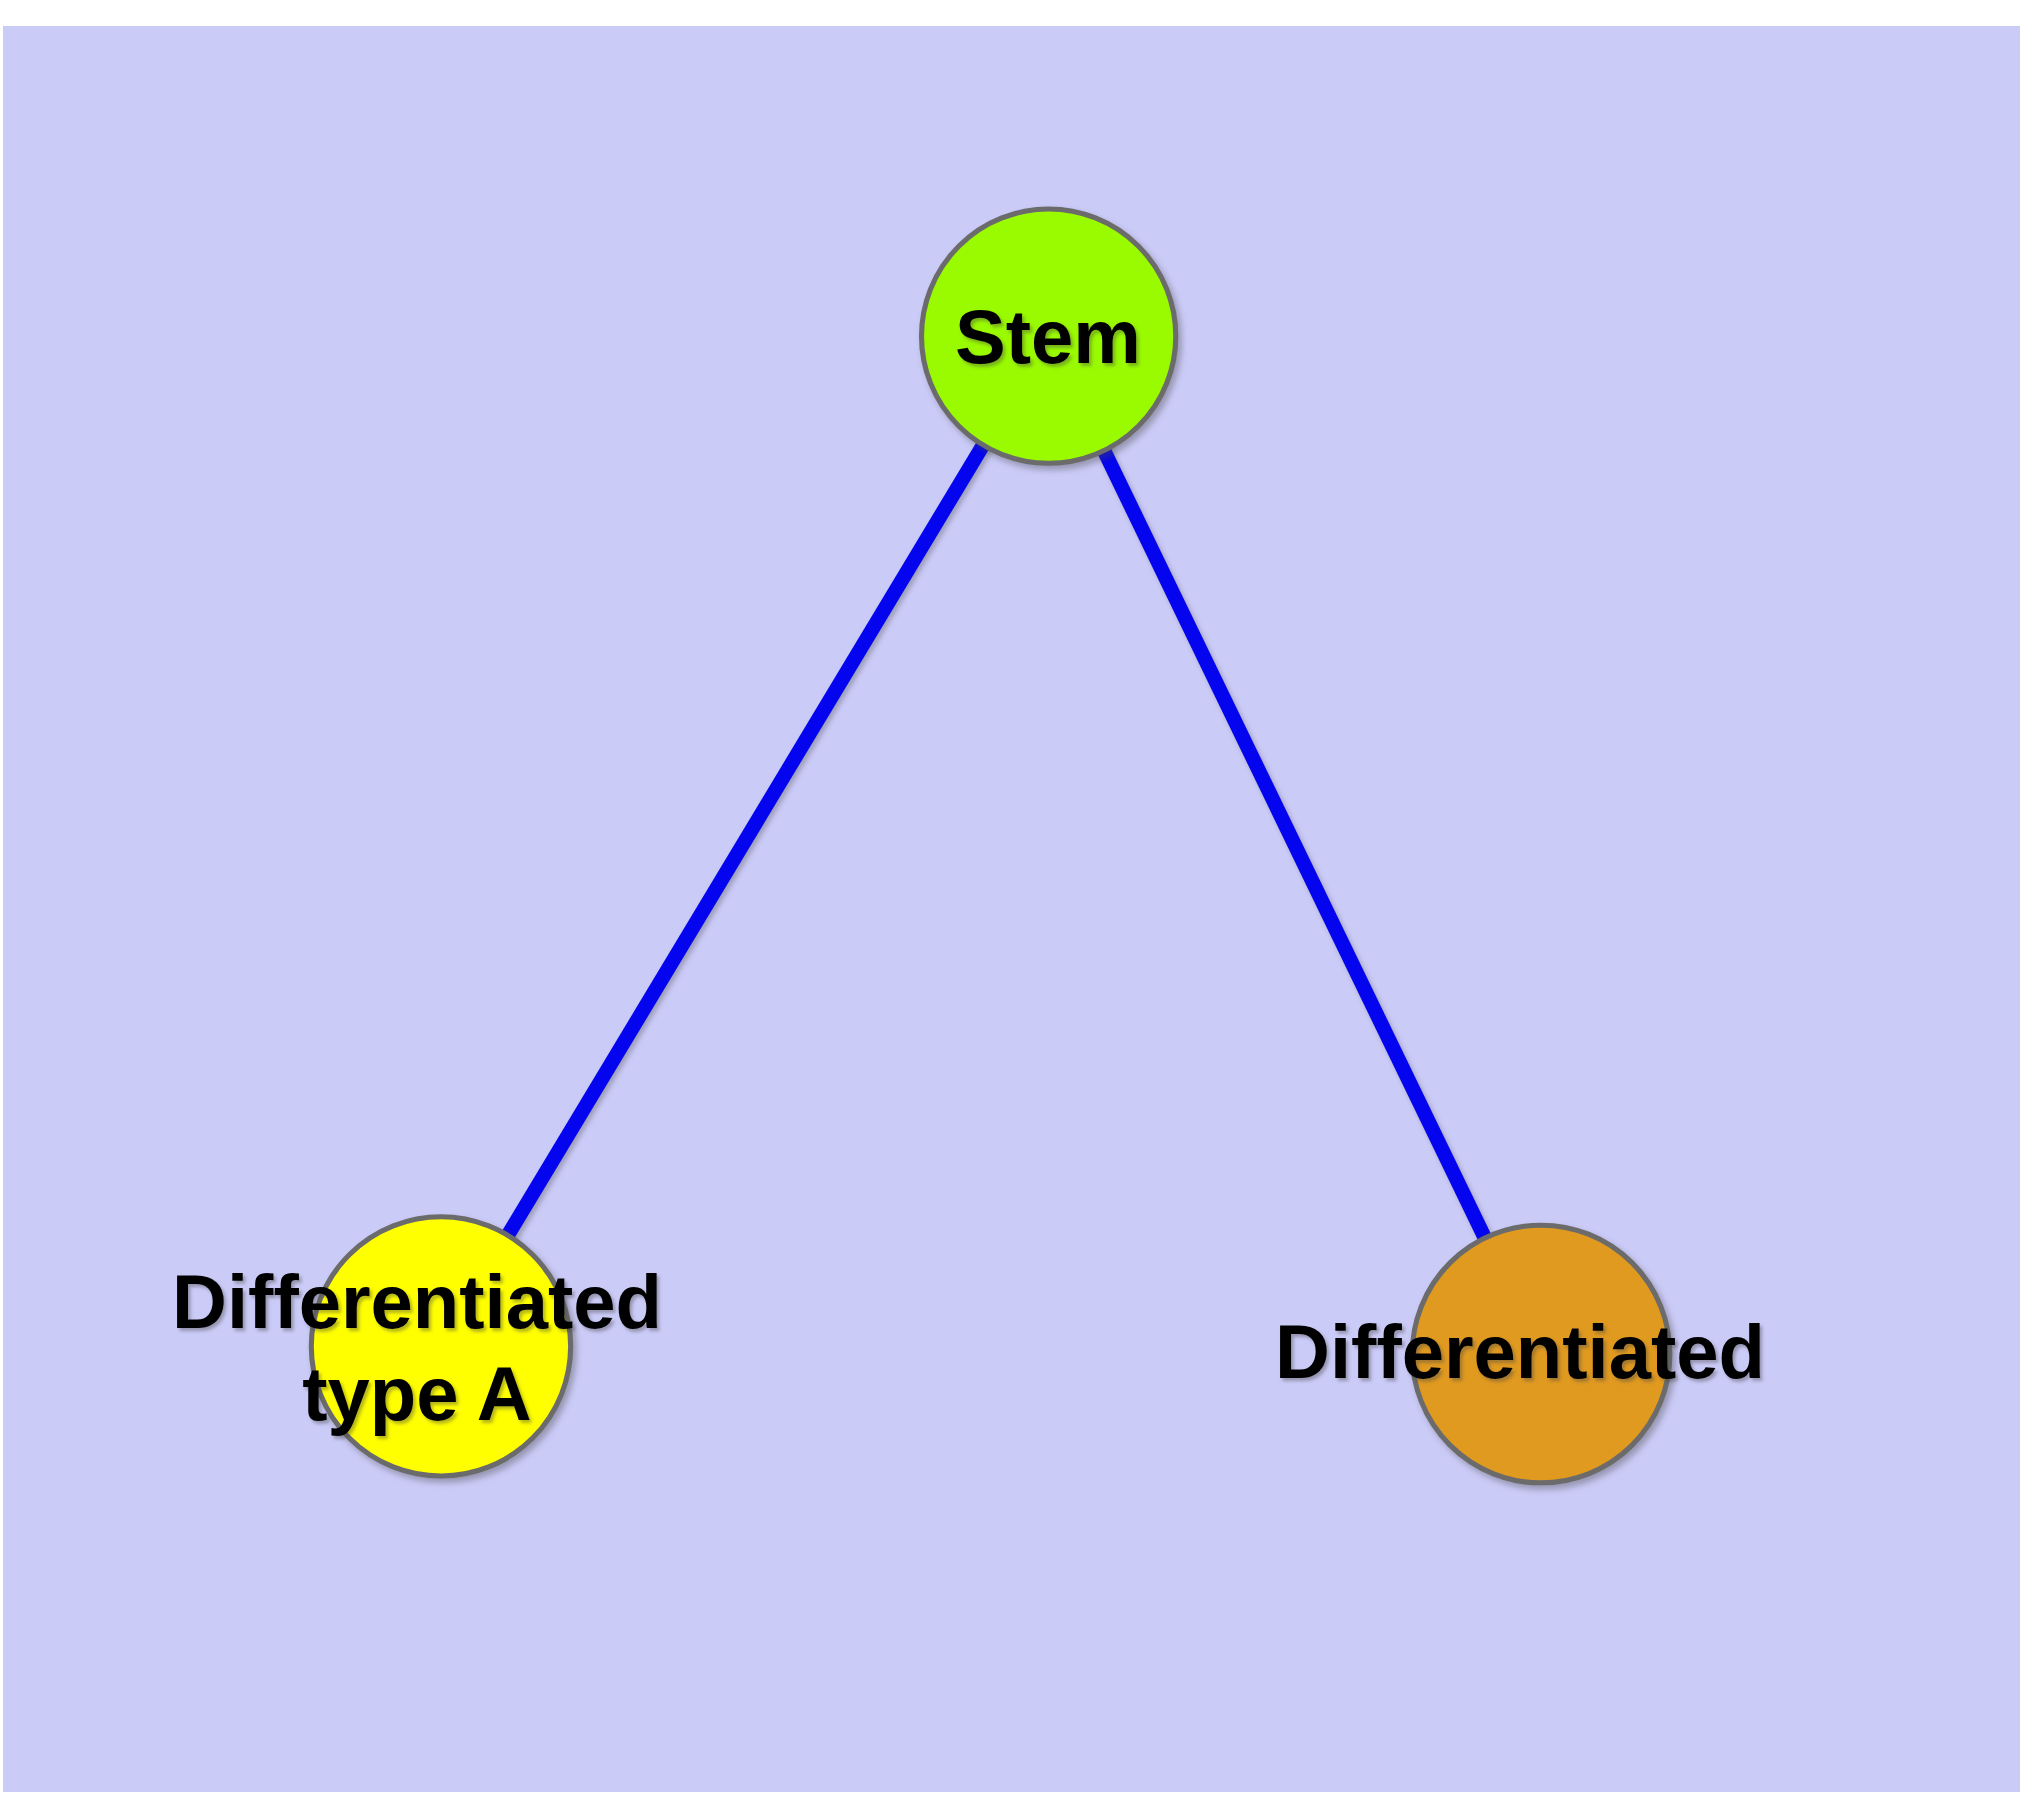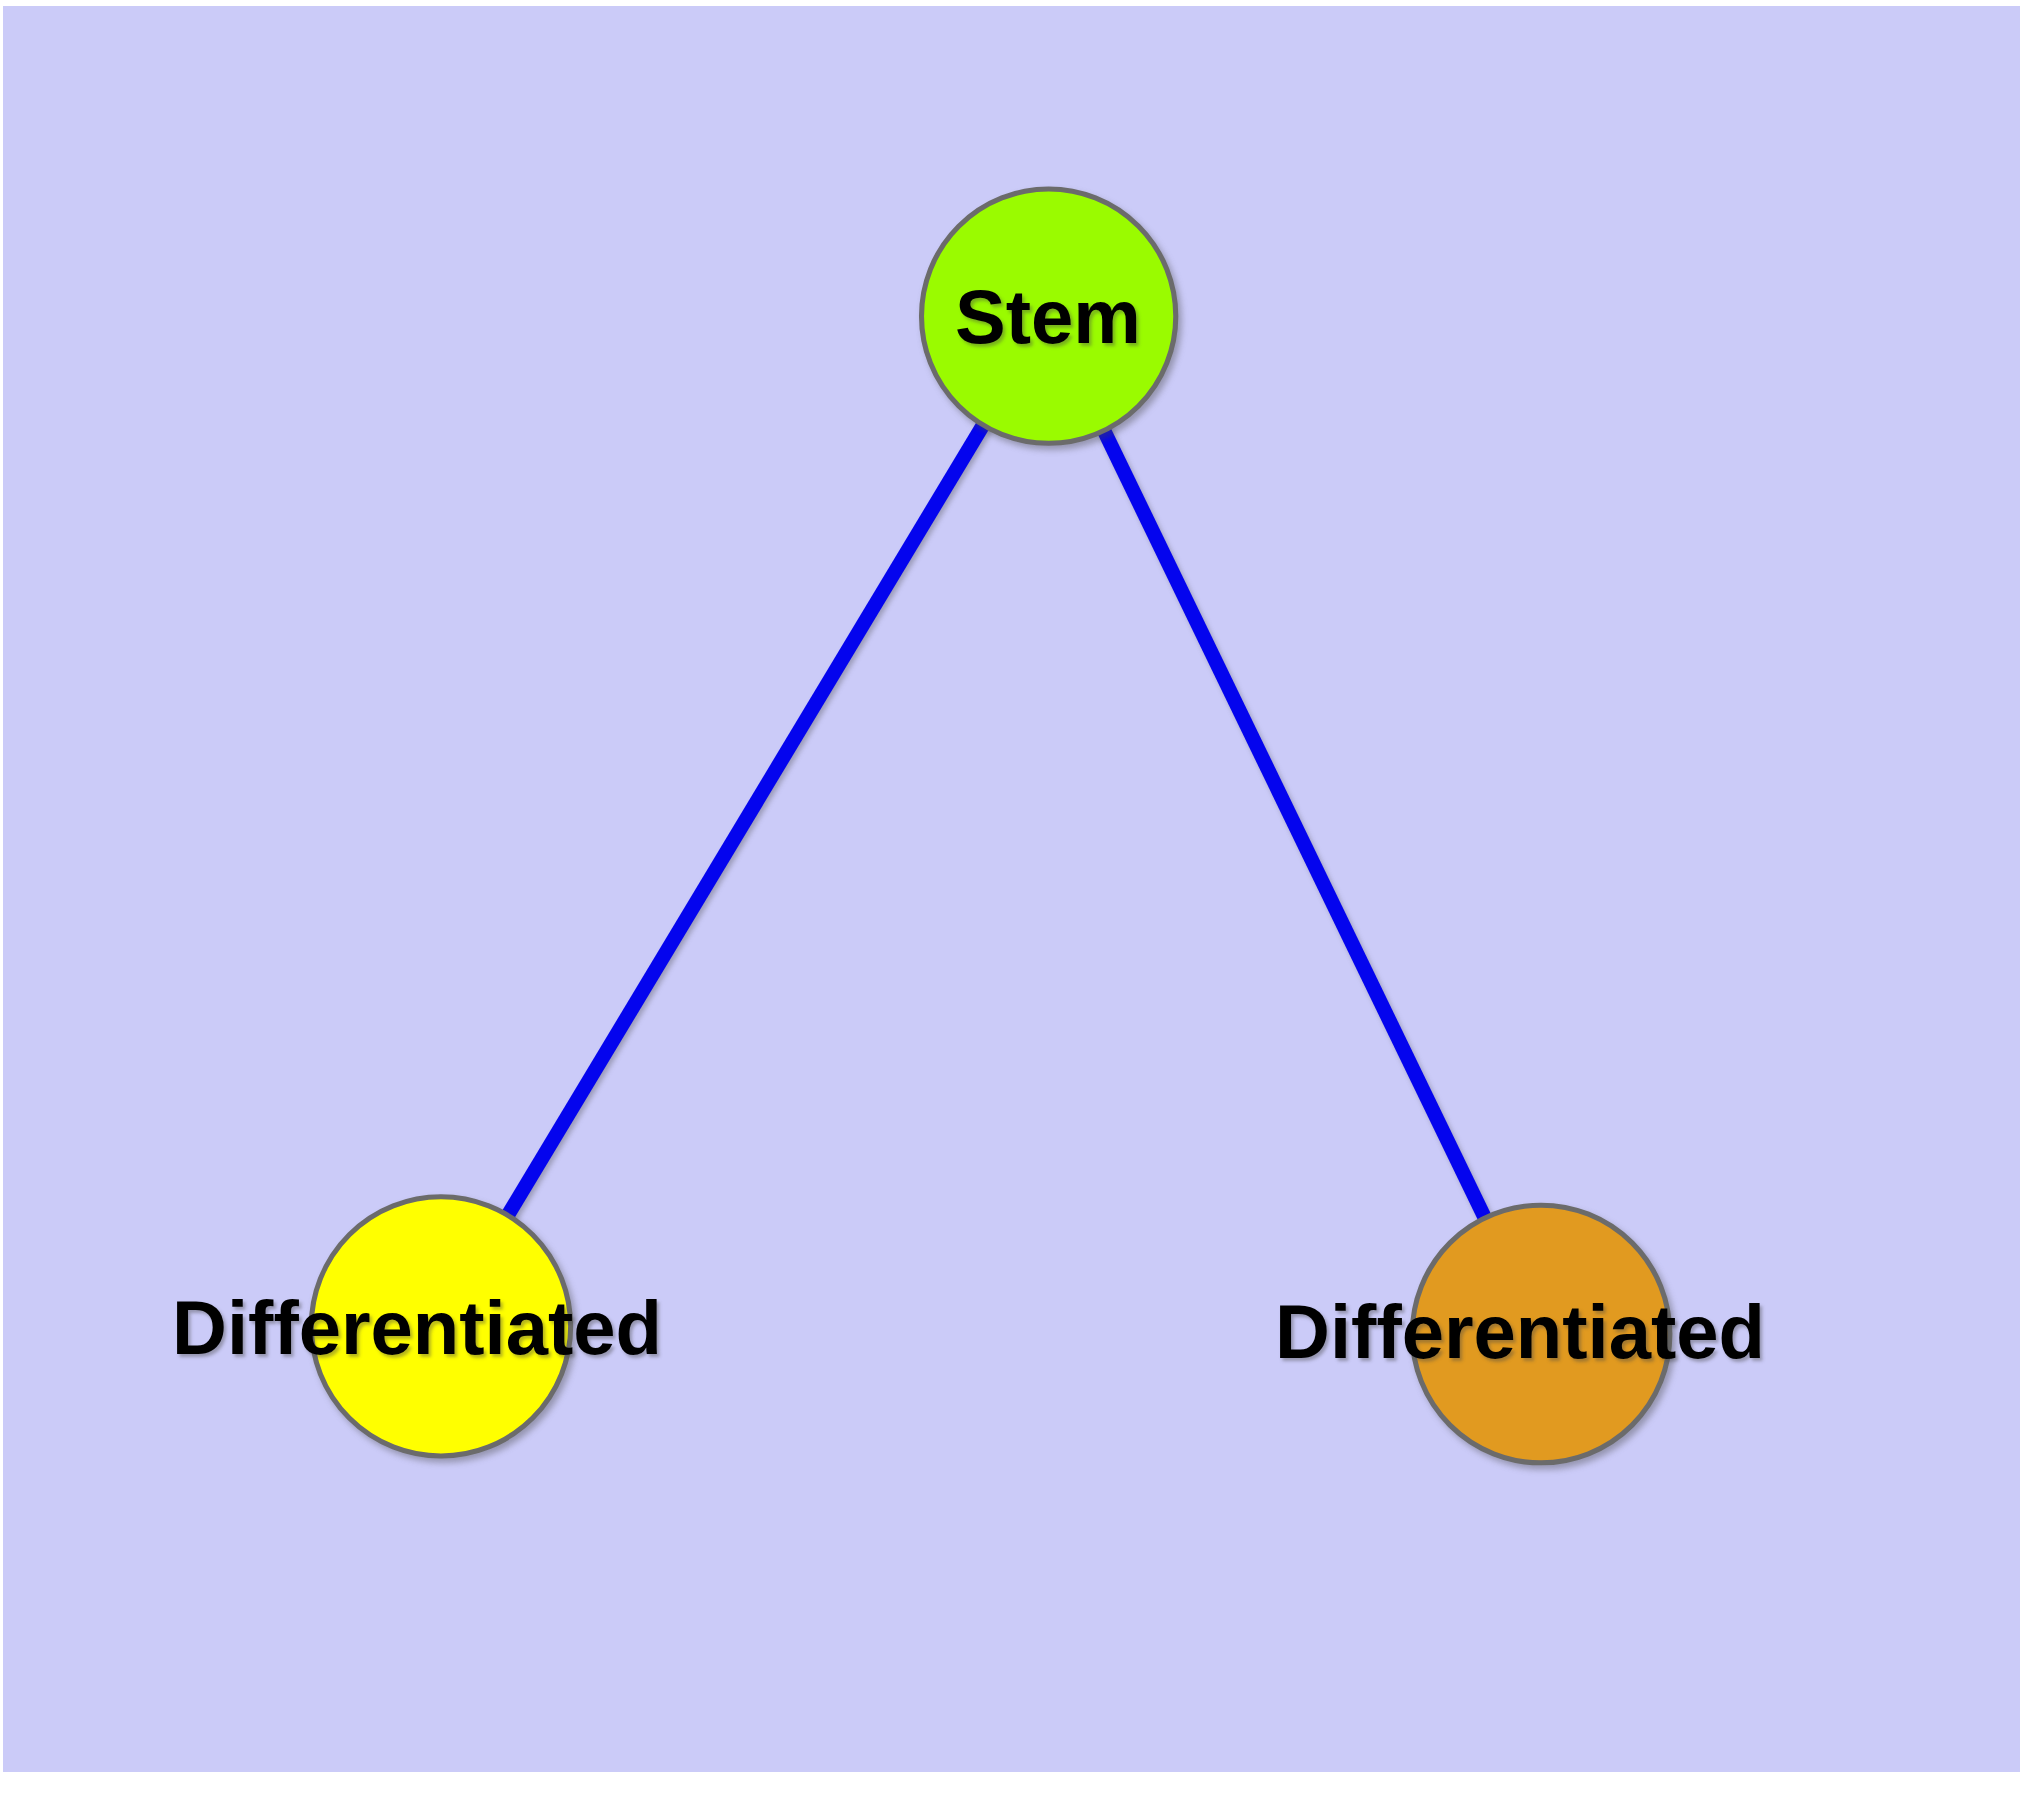--- a/index.html
+++ b/index.html
@@ -8,20 +8,21 @@
     width: 2021px;
     height: 1812px;
     background: #ffffff;
     overflow: hidden;
     font-family: "Liberation Sans", sans-serif;
   }
   .canvas {
     position: relative;
     width: 2021px;
     height: 1772px;
+    margin-top: 20px;
   }
   
   .panel-bg {
     position: absolute;
     left: 2.5px;
     top: 6px;
     right: 0;
     bottom: 0;
   }
   svg.graph {
@@ -73,20 +74,21 @@
     <circle class="node-circle" cx="520" cy="1565" r="153" stroke="#6b6b6b" stroke-width="6" fill="#ffff00"></circle>
     <circle class="node-circle" cx="1818" cy="1574" r="152" stroke="#6b6b6b" stroke-width="6" fill="#e19a20"></circle>
   </svg>
 
   <div class="node-label label-stem">
     <span>Stem</span>
   </div>
 
   <div class="node-label label-type-a">
     <span>Differentiated</span>
+    <span>type A</span>
   </div>
 
   <div class="node-label label-type-b">
     <span>Differentiated</span>
   </div>
 
 </div>
 
 
 </body></html>

